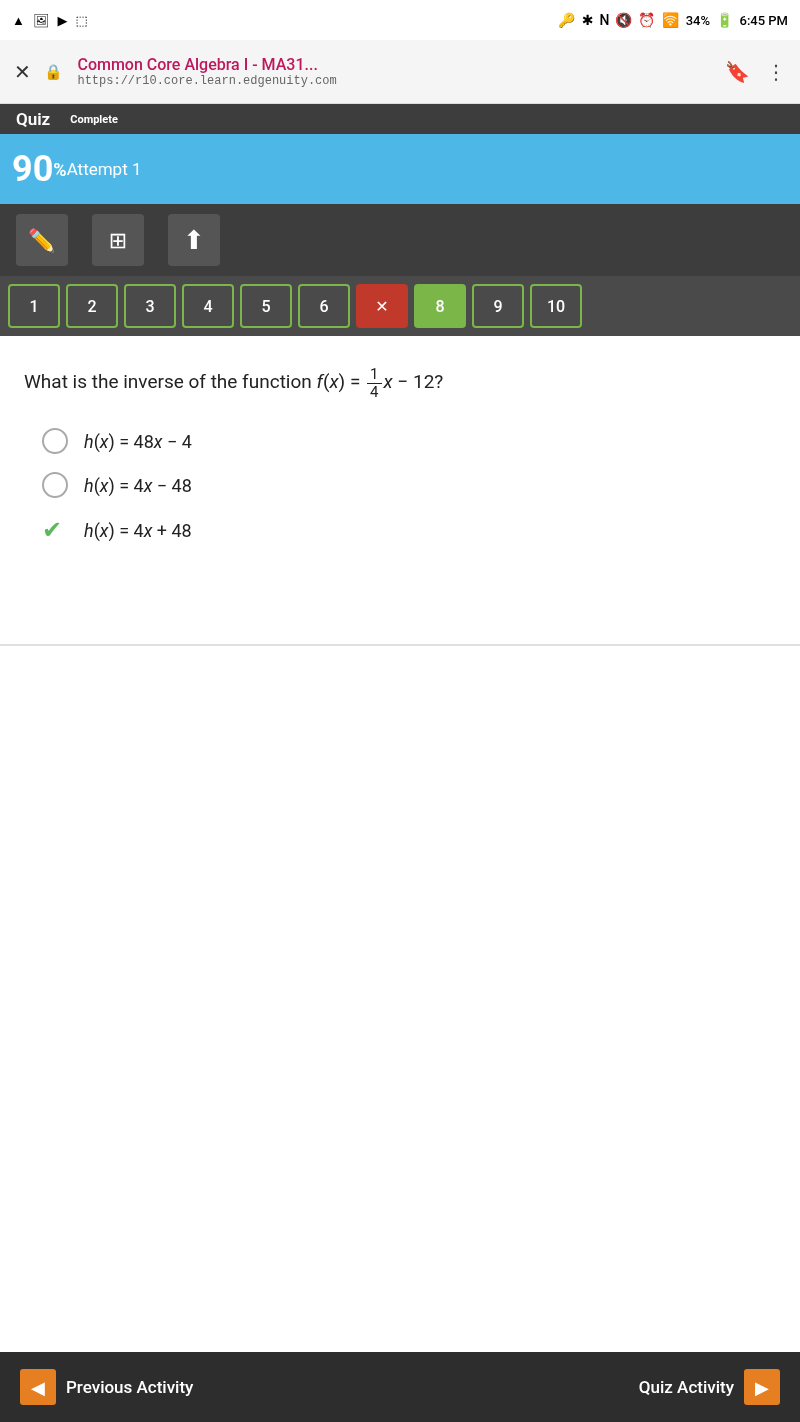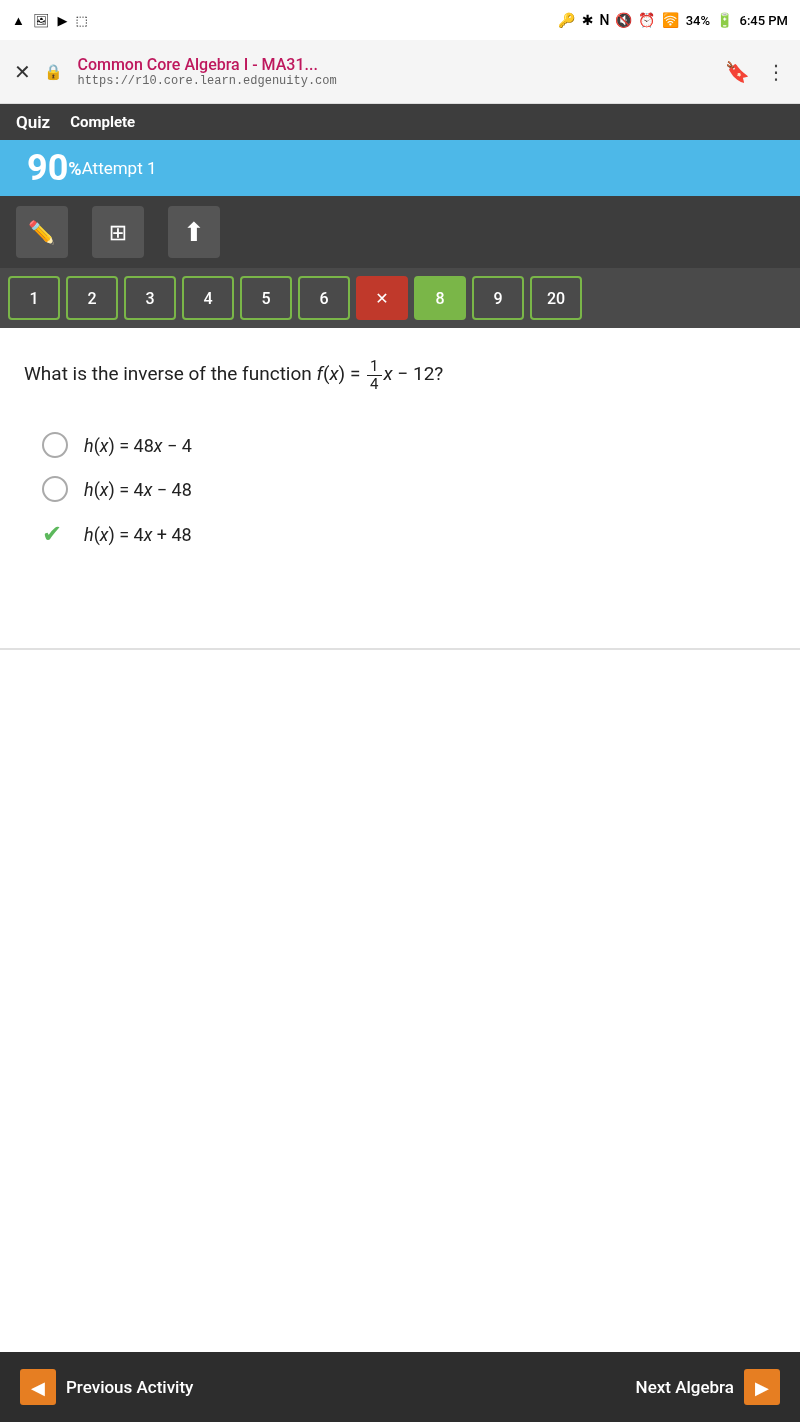--- a/index.html
+++ b/index.html
@@ -75,44 +75,44 @@
       color: #444;
     }
     .lock-icon {
       font-size: 15px;
       color: #555;
     }
 
     
     .quiz-header {
       background: #3d3d3d;
-      height: 36px;
+      height: 30px;
       display: flex;
       align-items: center;
       padding: 0 16px;
       gap: 20px;
     }
     .quiz-label {
       color: #fff;
       font-size: 17px;
       font-weight: 600;
     }
     .complete-label {
       color: #fff;
-      font-size: 15px;
+      font-size: 11px;
       font-weight: 700;
     }
 
     
     .score-bar {
       background: #4db8e8;
-      height: 56px;
-      display: flex;
-      align-items: center;
-      padding: 0 27px;
+      height: 70px;
+      display: flex;
+      align-items: center;
+      padding: 0 12px;
     }
     .score-percent {
       font-size: 36px;
       font-weight: 700;
       color: #fff;
     }
     .score-sup {
       font-size: 18px;
       font-weight: 700;
       color: #fff;
@@ -183,21 +183,21 @@
     }
 
     
     .question-content {
       background: #fff;
       padding: 30px 24px 20px 24px;
     }
     .question-text {
       font-size: 19px;
       color: #222;
-      margin-bottom: 40px;
+      margin-bottom: 28px;
       line-height: 1.5;
     }
     .fraction {
       display: inline-flex;
       flex-direction: column;
       align-items: center;
       vertical-align: middle;
       margin: 0 2px;
       font-size: 15px;
       line-height: 1.1;
@@ -350,21 +350,21 @@
 <div class="question-numbers">
   <div class="q-num">1</div>
   <div class="q-num">2</div>
   <div class="q-num">3</div>
   <div class="q-num">4</div>
   <div class="q-num">5</div>
   <div class="q-num">6</div>
   <div class="q-num wrong">✕</div>
   <div class="q-num correct-selected">8</div>
   <div class="q-num">9</div>
-  <div class="q-num">20</div>
+  <div class="q-num">10</div>
 </div>
 
 <div class="question-content">
   <div class="question-text">
     What is the inverse of the function <em>f</em>(<em>x</em>) =&nbsp;<span class="fraction">
         <span class="num">1</span>
         <span class="den">4</span>
       </span><em>x</em> − 12?
   </div>
 
@@ -390,16 +390,16 @@
 
 <div class="footer-spacer"></div>
 <div class="divider"></div>
 
 <div class="footer-nav">
   <div class="nav-btn">
     <div class="nav-arrow">◀</div>
     <span class="nav-label">Previous Activity</span>
   </div>
   <div class="nav-btn">
-    <span class="nav-label">Next Algebra</span>
+    <span class="nav-label">Quiz Activity</span>
     <div class="nav-arrow">▶</div>
   </div>
 </div>
 
 </body></html>

